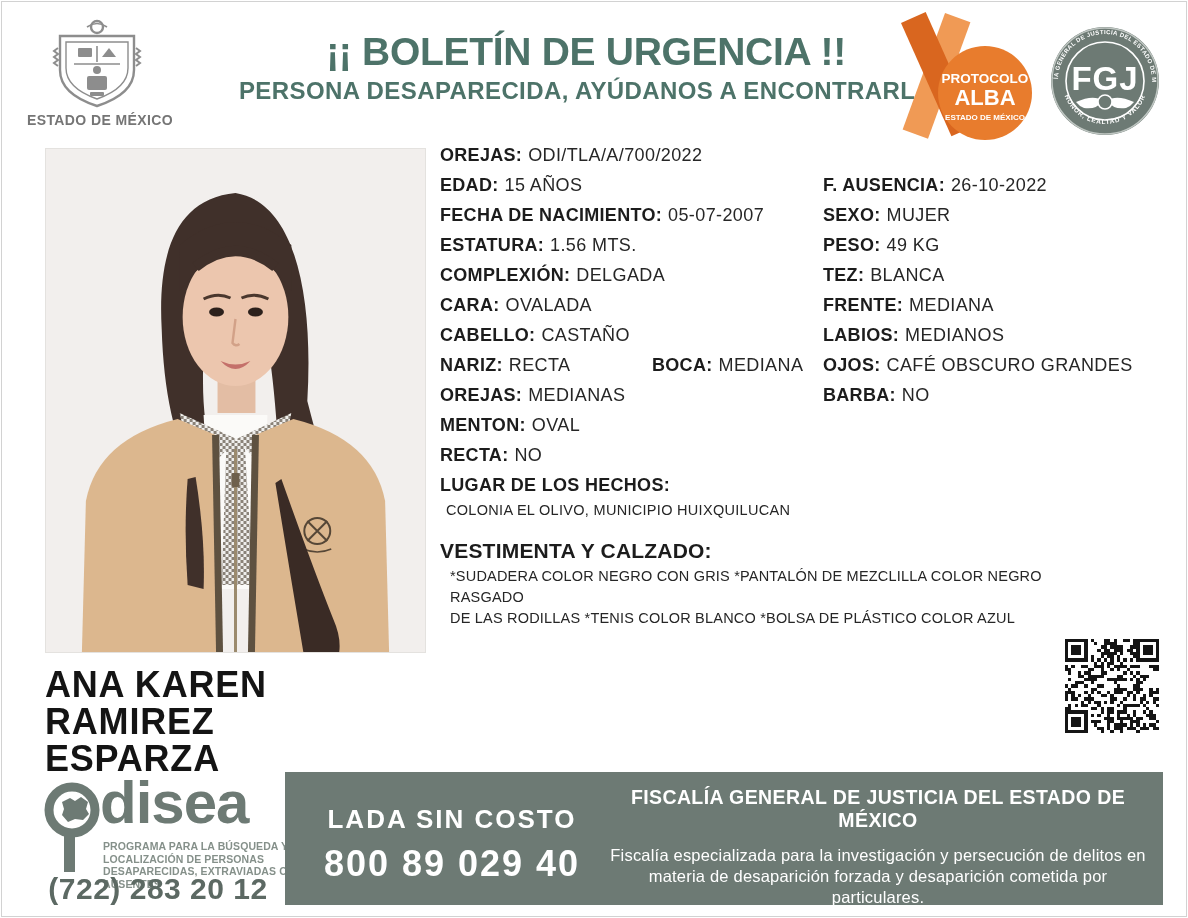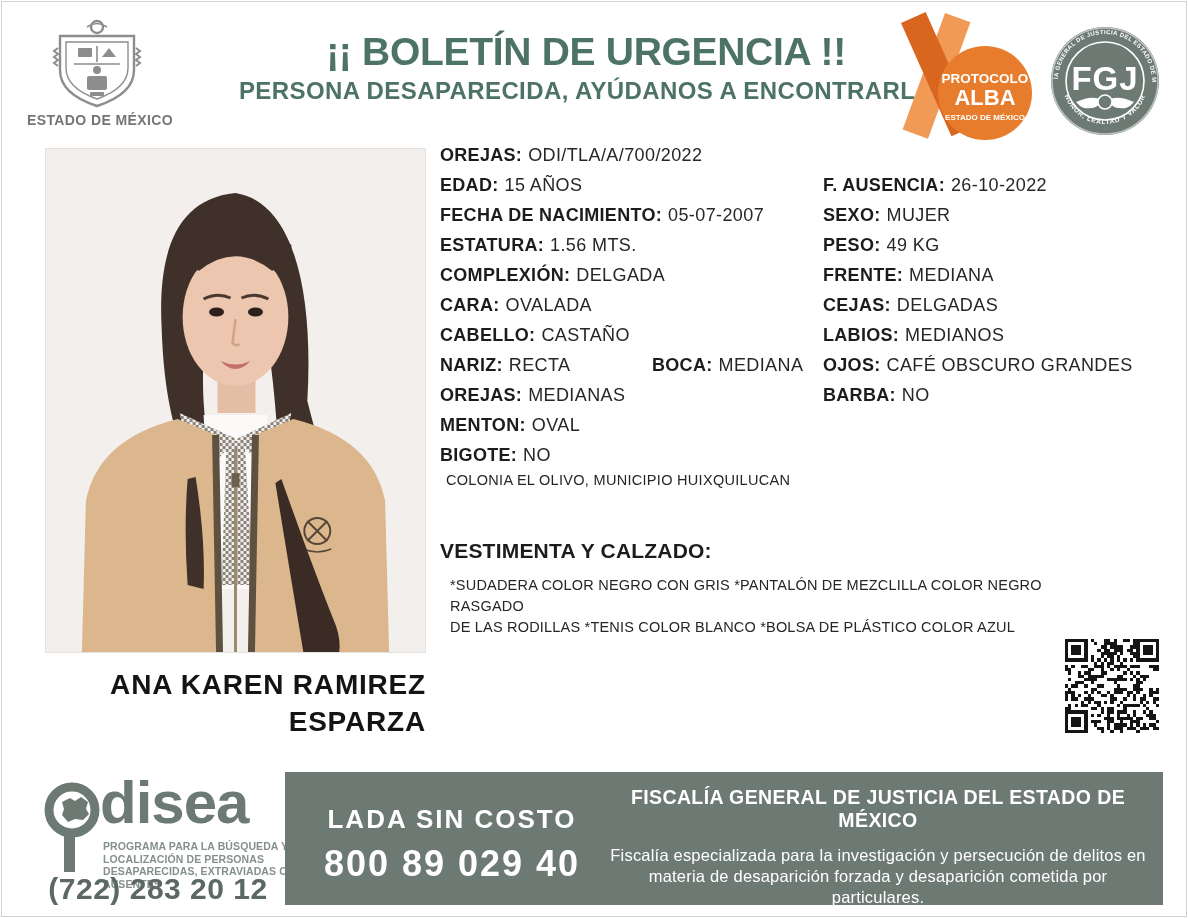--- a/index.html
+++ b/index.html
@@ -24,41 +24,41 @@
     font-size:39px;font-weight:bold;color:var(--accent);letter-spacing:-.3px}
   .subtitle{position:absolute;left:0;top:77px;width:1172px;text-align:center;
     font-size:24px;font-weight:bold;color:var(--accent);letter-spacing:.4px}
   .alba{position:absolute;left:893px;top:10px;width:148px;height:130px}
   .fgj{position:absolute;left:1042px;top:18px;width:126px;height:126px}
 
   
   .photo{position:absolute;left:45px;top:148px;width:381px;height:505px;
     border:1px solid #e4e2df;background:#f4f3f1}
   .photo svg{display:block;width:100%;height:100%}
-  .name{position:absolute;left:45px;top:666px;width:381px;text-align:right;
-    font-size:28px;font-weight:bold;line-height:37px;letter-spacing:.8px;color:#141414}
+  .name{position:absolute;left:45px;top:666px;width:381px;text-align:left;
+    font-size:36px;font-weight:bold;line-height:37px;letter-spacing:.8px;color:#141414}
 
   
   .col{position:absolute;font-size:18px}
   .col-left{left:440px;top:140px;width:400px}
   .col-right{left:823px;top:170px;width:355px}
   .frow{height:30px;line-height:30px;white-space:nowrap;display:flex}
   .pair .lbl{font-weight:bold;letter-spacing:.3px;margin-right:6px}
   .pair .val{color:#262626;letter-spacing:.4px}
   .frow .pair:first-child{min-width:0}
   .frow.two .pair:first-child{min-width:212px}
   .col-left .frow:last-of-type .lbl{font-size:20px}
   .fnote{font-size:14.5px;line-height:20px;letter-spacing:.3px;color:#262626;padding-left:6px}
 
   
   .details{position:absolute;left:440px;top:524px;width:620px}
   .sec-h{font-size:21px;font-weight:bold;letter-spacing:.2px}
   .sec-h.vest{margin-top:15px}
   .sec-line{font-size:14.5px;line-height:21px;letter-spacing:.2px;color:#262626;padding-left:10px}
-  .sec-line.first{margin-top:12px}
+  .sec-line.first{margin-top:3px}
 
   
   .qr{position:absolute;left:1063px;top:637px;width:98px;height:98px;background:#fff;
       display:flex;align-items:center;justify-content:center}
   .qr-grid{display:grid;width:94px;height:94px;
       grid-template-columns:repeat(29,1fr);grid-template-rows:repeat(29,1fr);background:#fff}
   .qr-grid i{background:var(--qr)}
 
   
   .footer-dark{position:absolute;left:285px;top:772px;width:878px;height:133px;background:var(--footer-bg)}
@@ -223,39 +223,42 @@
       <span class="pair"><span class="lbl">NARIZ:</span><span class="val">RECTA</span></span>
       <span class="pair"><span class="lbl">BOCA:</span><span class="val">MEDIANA</span></span>
     </div>
     <div class="frow">
       <span class="pair"><span class="lbl">OREJAS:</span><span class="val">MEDIANAS</span></span>
     </div>
     <div class="frow">
       <span class="pair"><span class="lbl">MENTON:</span><span class="val">OVAL</span></span>
     </div>
     <div class="frow">
-      <span class="pair"><span class="lbl">BIGOTE:</span><span class="val">NO</span></span>
+      <span class="pair"><span class="lbl">RECTA:</span><span class="val">NO</span></span>
+    </div>
+    <div class="frow">
+      <span class="pair"><span class="lbl">LUGAR DE LOS HECHOS:</span><span class="val"></span></span>
     </div>
     <div class="fnote">COLONIA EL OLIVO, MUNICIPIO HUIXQUILUCAN</div>
   </div>
 <div class="col col-right">
     <div class="frow">
       <span class="pair"><span class="lbl">F. AUSENCIA:</span><span class="val">26-10-2022</span></span>
     </div>
     <div class="frow">
       <span class="pair"><span class="lbl">SEXO:</span><span class="val">MUJER</span></span>
     </div>
     <div class="frow">
       <span class="pair"><span class="lbl">PESO:</span><span class="val">49 KG</span></span>
     </div>
     <div class="frow">
+      <span class="pair"><span class="lbl">TEZ:</span><span class="val">BLANCA</span></span>
+    </div>
+    <div class="frow">
       <span class="pair"><span class="lbl">FRENTE:</span><span class="val">MEDIANA</span></span>
-    </div>
-    <div class="frow">
-      <span class="pair"><span class="lbl">CEJAS:</span><span class="val">DELGADAS</span></span>
     </div>
     <div class="frow">
       <span class="pair"><span class="lbl">LABIOS:</span><span class="val">MEDIANOS</span></span>
     </div>
     <div class="frow">
       <span class="pair"><span class="lbl">OJOS:</span><span class="val">CAFÉ OBSCURO GRANDES</span></span>
     </div>
     <div class="frow">
       <span class="pair"><span class="lbl">BARBA:</span><span class="val">NO</span></span>
     </div>

